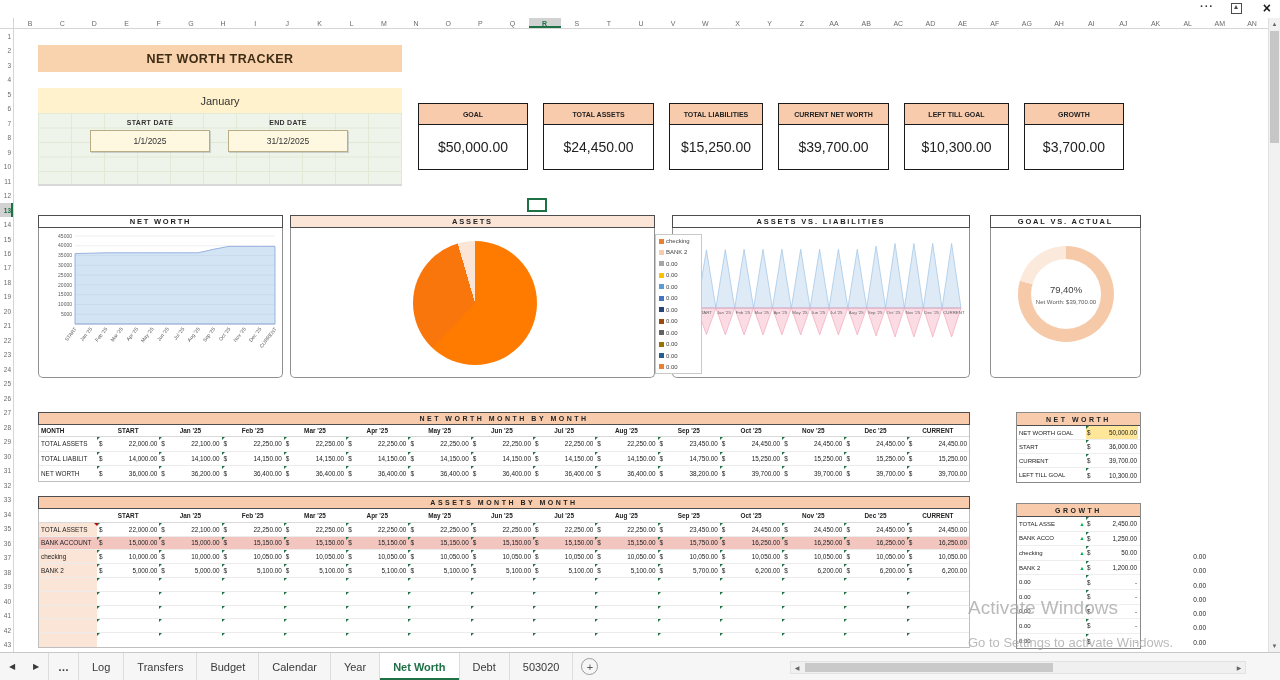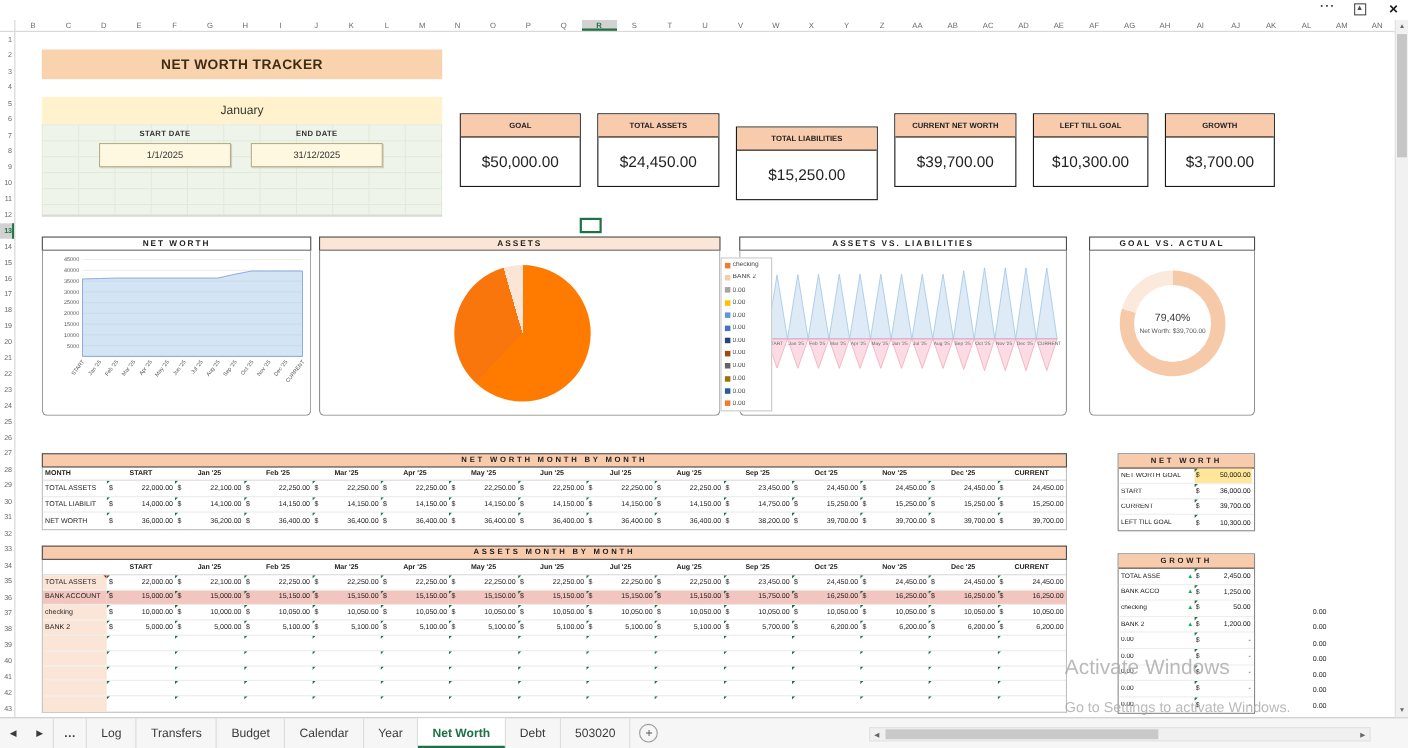--- a/index.html
+++ b/index.html
@@ -24,21 +24,21 @@
 
 #sheet{position:absolute;top:29px;left:0;width:1268px;height:623px;background:#fff;overflow:hidden}
 #row-nums{position:absolute;left:0;top:0;width:14px;height:100%;display:flex;flex-direction:column;border-right:1px solid #D5D5D5;background:#fff;z-index:18}
 .row-n{flex:1;font-size:6.5px;color:#6a6a6a;display:flex;align-items:center;justify-content:flex-end;padding-right:2px}
 .row-n.sel{background:#D2D2D2;color:#1E7145;font-weight:bold;box-shadow:inset -2px 0 0 #1E7145}
 
 
 #title{position:absolute;left:38px;top:16px;width:364px;height:27px;background:#F9D2AE;display:flex;align-items:center;justify-content:center;font-size:12.5px;font-weight:bold;color:#3E2D15;letter-spacing:.4px}
 #jan{position:absolute;left:38px;top:59px;width:364px;height:96px}
 #jan-h{height:25px;background:#FFF2CC;display:flex;align-items:center;justify-content:center;font-size:11px;color:#333}
-#jan-b{height:84px;background:#EFF4EA;position:relative;border-bottom:2px solid #D9D9D9;
+#jan-b{height:73px;background:#EFF4EA;position:relative;border-bottom:2px solid #D9D9D9;
  background-image:linear-gradient(#E0EAD7 1px,transparent 1px),linear-gradient(90deg,#E0EAD7 1px,transparent 1px);background-size:33px 14.5px}
 .date-group{position:absolute;top:6px;width:120px;text-align:center}
 #sd{left:52px}#ed{left:190px}
 .date-label{font-size:7px;font-weight:bold;color:#333;letter-spacing:.3px}
 .date-box{margin-top:4px;height:22px;background:#FFF8E1;border:1px solid #B9AD85;box-shadow:1px 1px 0 rgba(0,0,0,.15);display:flex;align-items:center;justify-content:center;font-size:8.5px;color:#333}
 
 
 #kpis{position:absolute;left:418px;top:74px;display:flex;gap:15px}
 .kpi{border:1px solid #1a1a1a;background:#fff;height:67px}
 .kpi-h{height:21px;background:#F8CBAD;border-bottom:1px solid #1a1a1a;display:flex;align-items:center;justify-content:center;font-size:7px;font-weight:bold;color:#222;text-align:center}
@@ -246,21 +246,21 @@
 
     <div id="kpis">
         <div class="kpi" style="width: 110px;">
           <div class="kpi-h">GOAL</div>
           <div class="kpi-v">$50,000.00</div>
         </div>
         <div class="kpi" style="width: 111px;">
           <div class="kpi-h">TOTAL ASSETS</div>
           <div class="kpi-v">$24,450.00</div>
         </div>
-        <div class="kpi" style="width: 129px; margin-top: 12px;">
+        <div class="kpi" style="width: 94px;">
           <div class="kpi-h">TOTAL LIABILITIES</div>
           <div class="kpi-v">$15,250.00</div>
         </div>
         <div class="kpi" style="width: 111px;">
           <div class="kpi-h">CURRENT NET WORTH</div>
           <div class="kpi-v">$39,700.00</div>
         </div>
         <div class="kpi" style="width: 105px;">
           <div class="kpi-h">LEFT TILL GOAL</div>
           <div class="kpi-v">$10,300.00</div>

